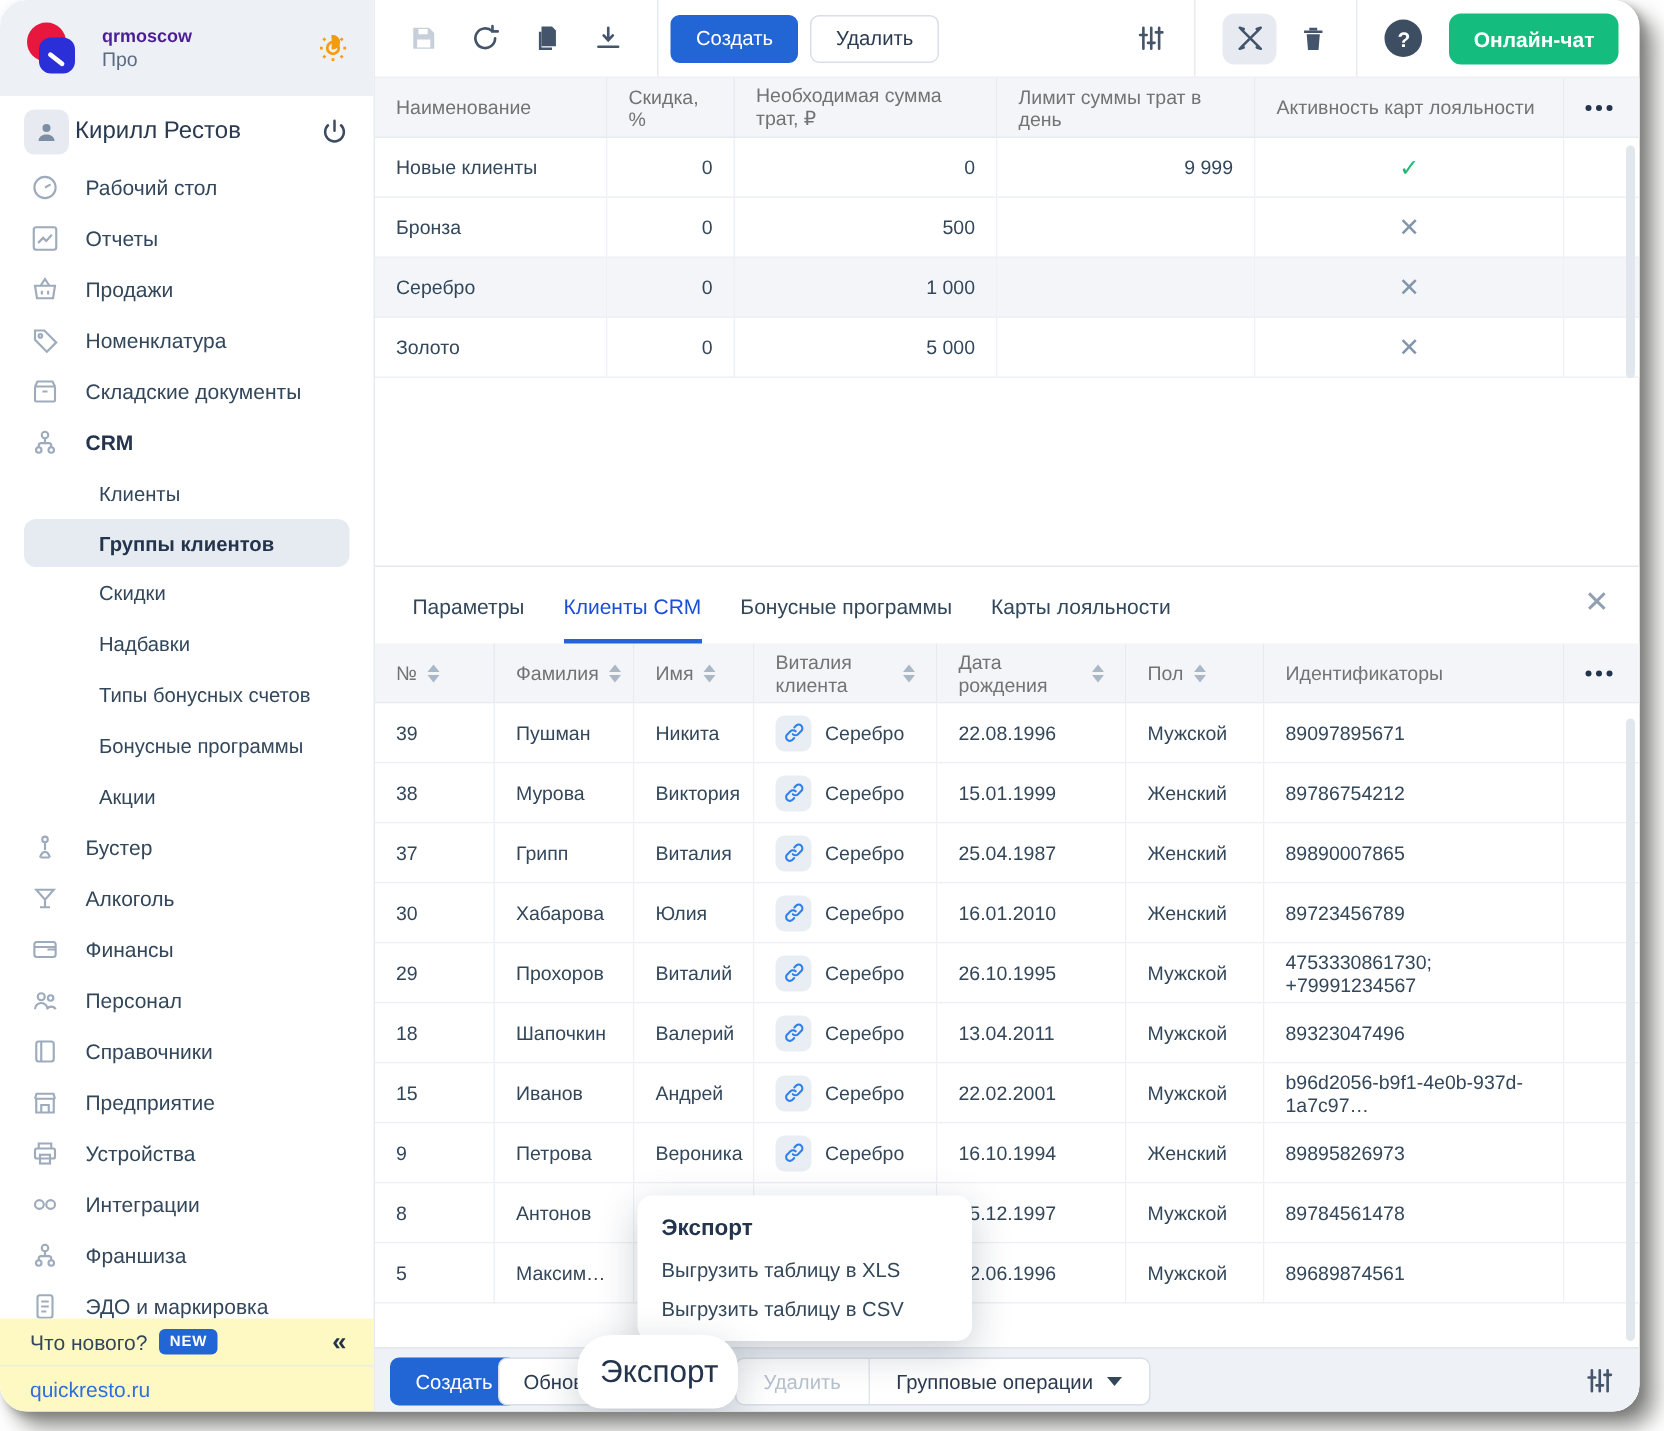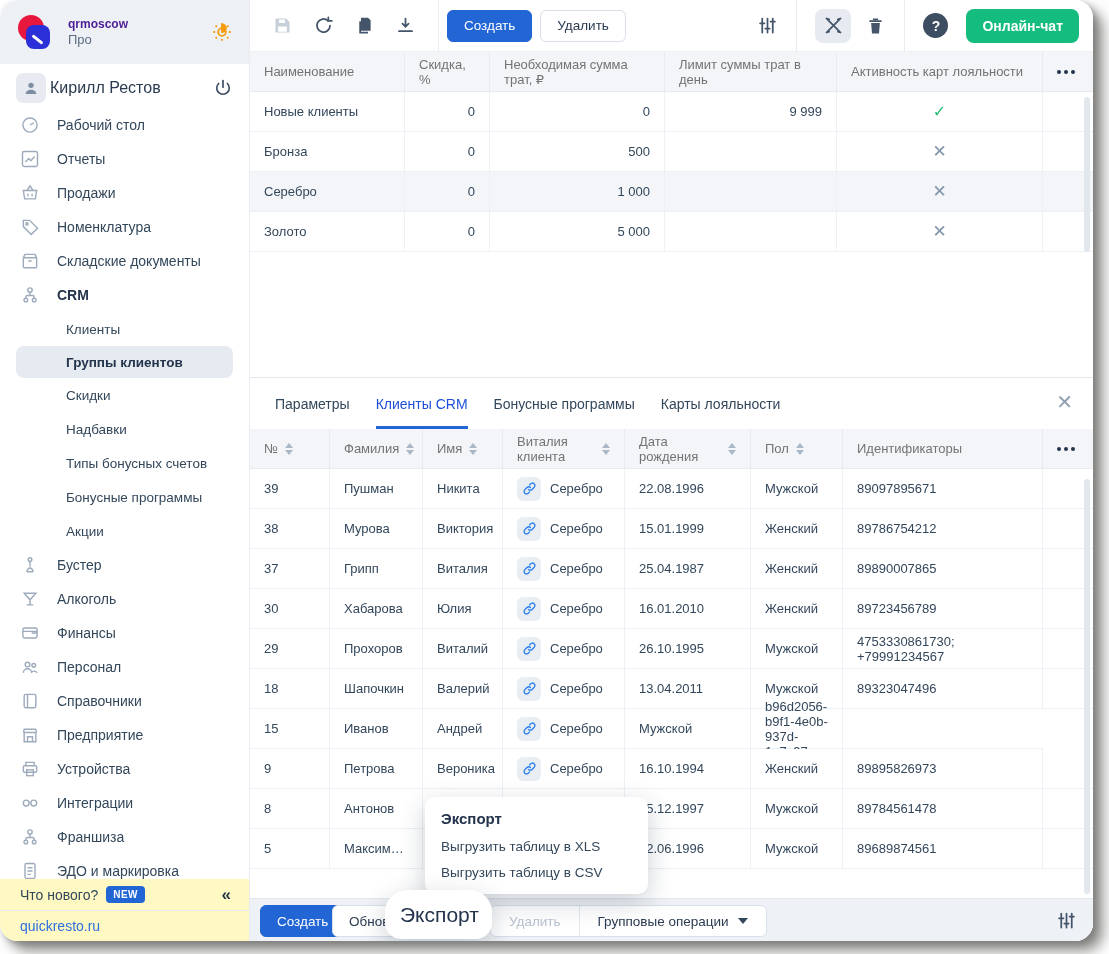--- a/index.html
+++ b/index.html
@@ -656,20 +656,21 @@
         <div class="cell">Андрей</div>
         <div class="cell">
             <span class="linkchip">
               <svg viewBox="0 0 24 24" fill="none" stroke="currentColor" stroke-width="2.2" stroke-linecap="round">
                 <path d="M10.5 13.5a4 4 0 005.6 0l3-3a4 4 0 10-5.6-5.6l-1.4 1.4"></path>
                 <path d="M13.5 10.5a4 4 0 00-5.6 0l-3 3a4 4 0 105.6 5.6l1.4-1.4"></path>
               </svg>
             </span>
             <span>Серебро</span>
           </div>
+        <div class="cell">22.02.2001</div>
         <div class="cell">Мужской</div>
         <div class="cell">b96d2056-b9f1-4e0b-937d-1a7c97…</div>
         <div class="cell last"></div>
       </div>
       <div class="grid ct">
         <div class="cell">9</div>
         <div class="cell">Петрова</div>
         <div class="cell">Вероника</div>
         <div class="cell">
             <span class="linkchip">

